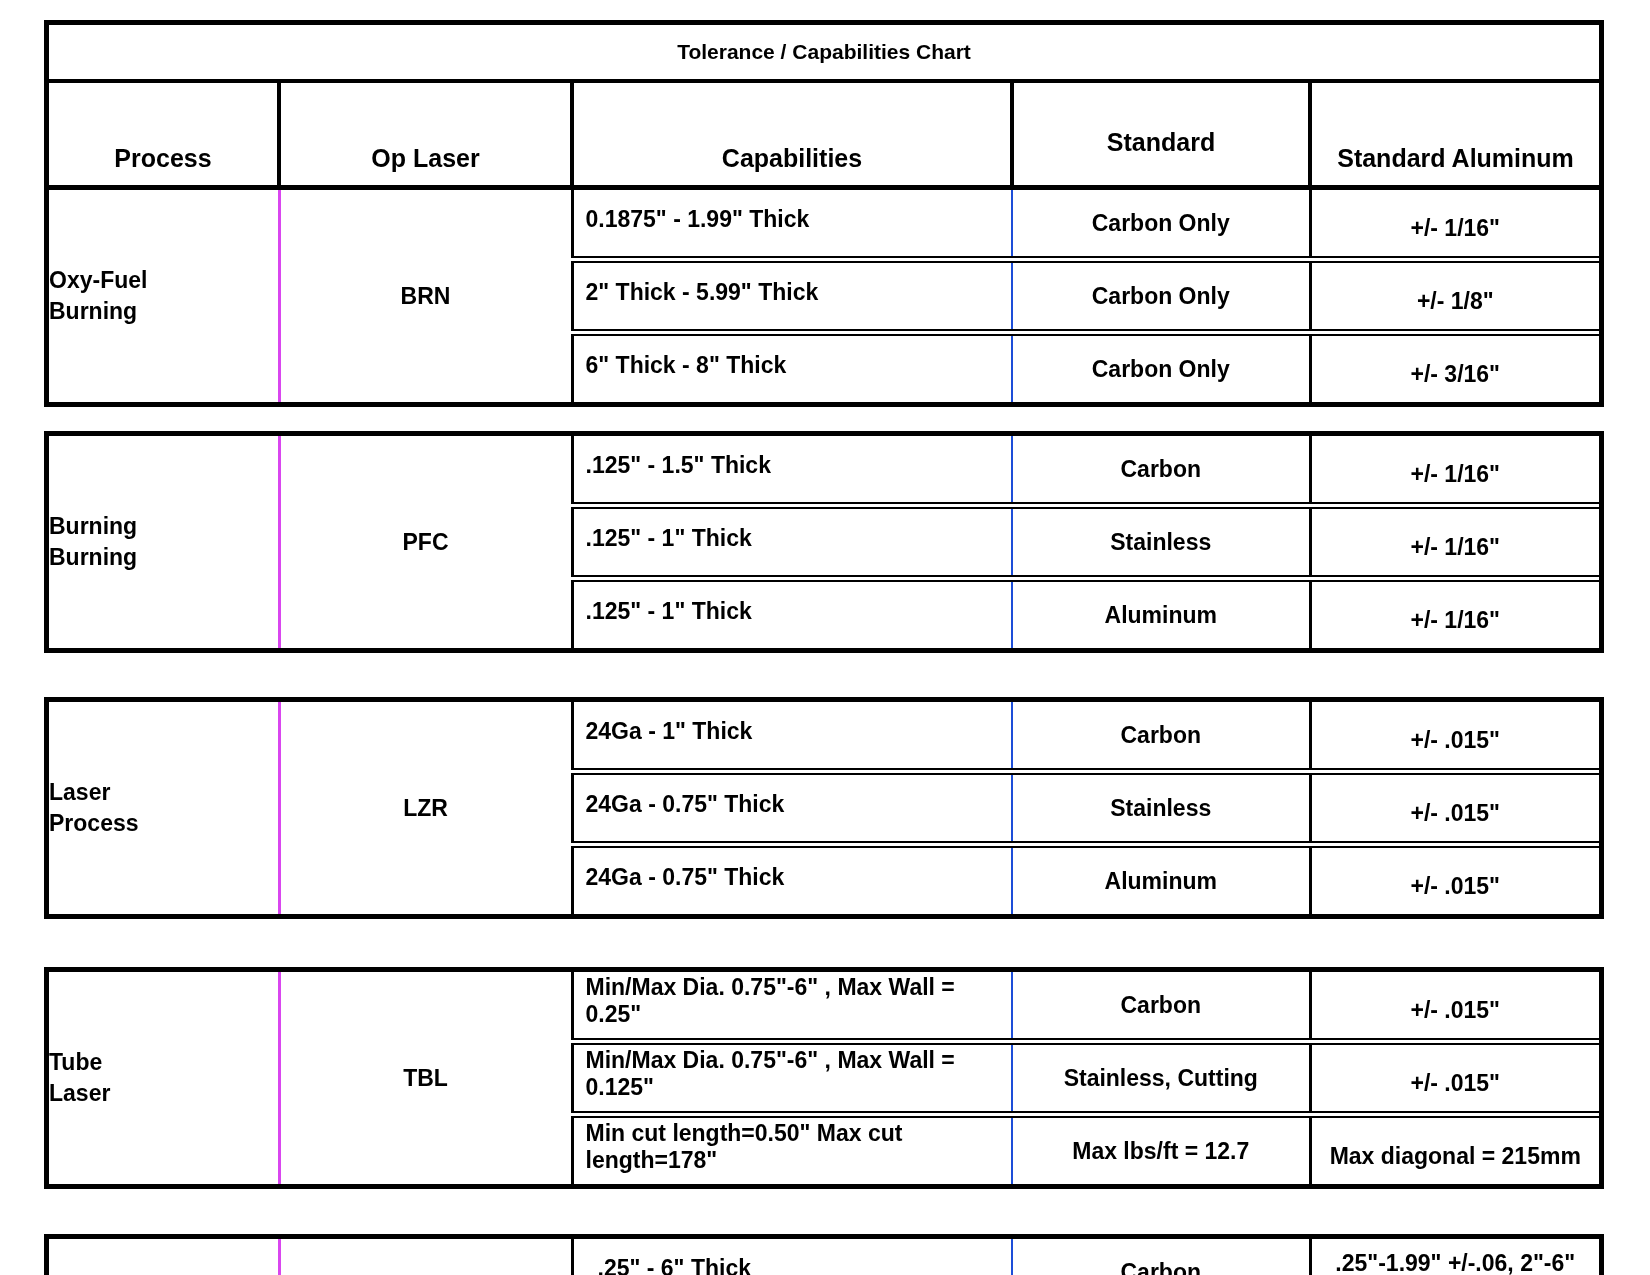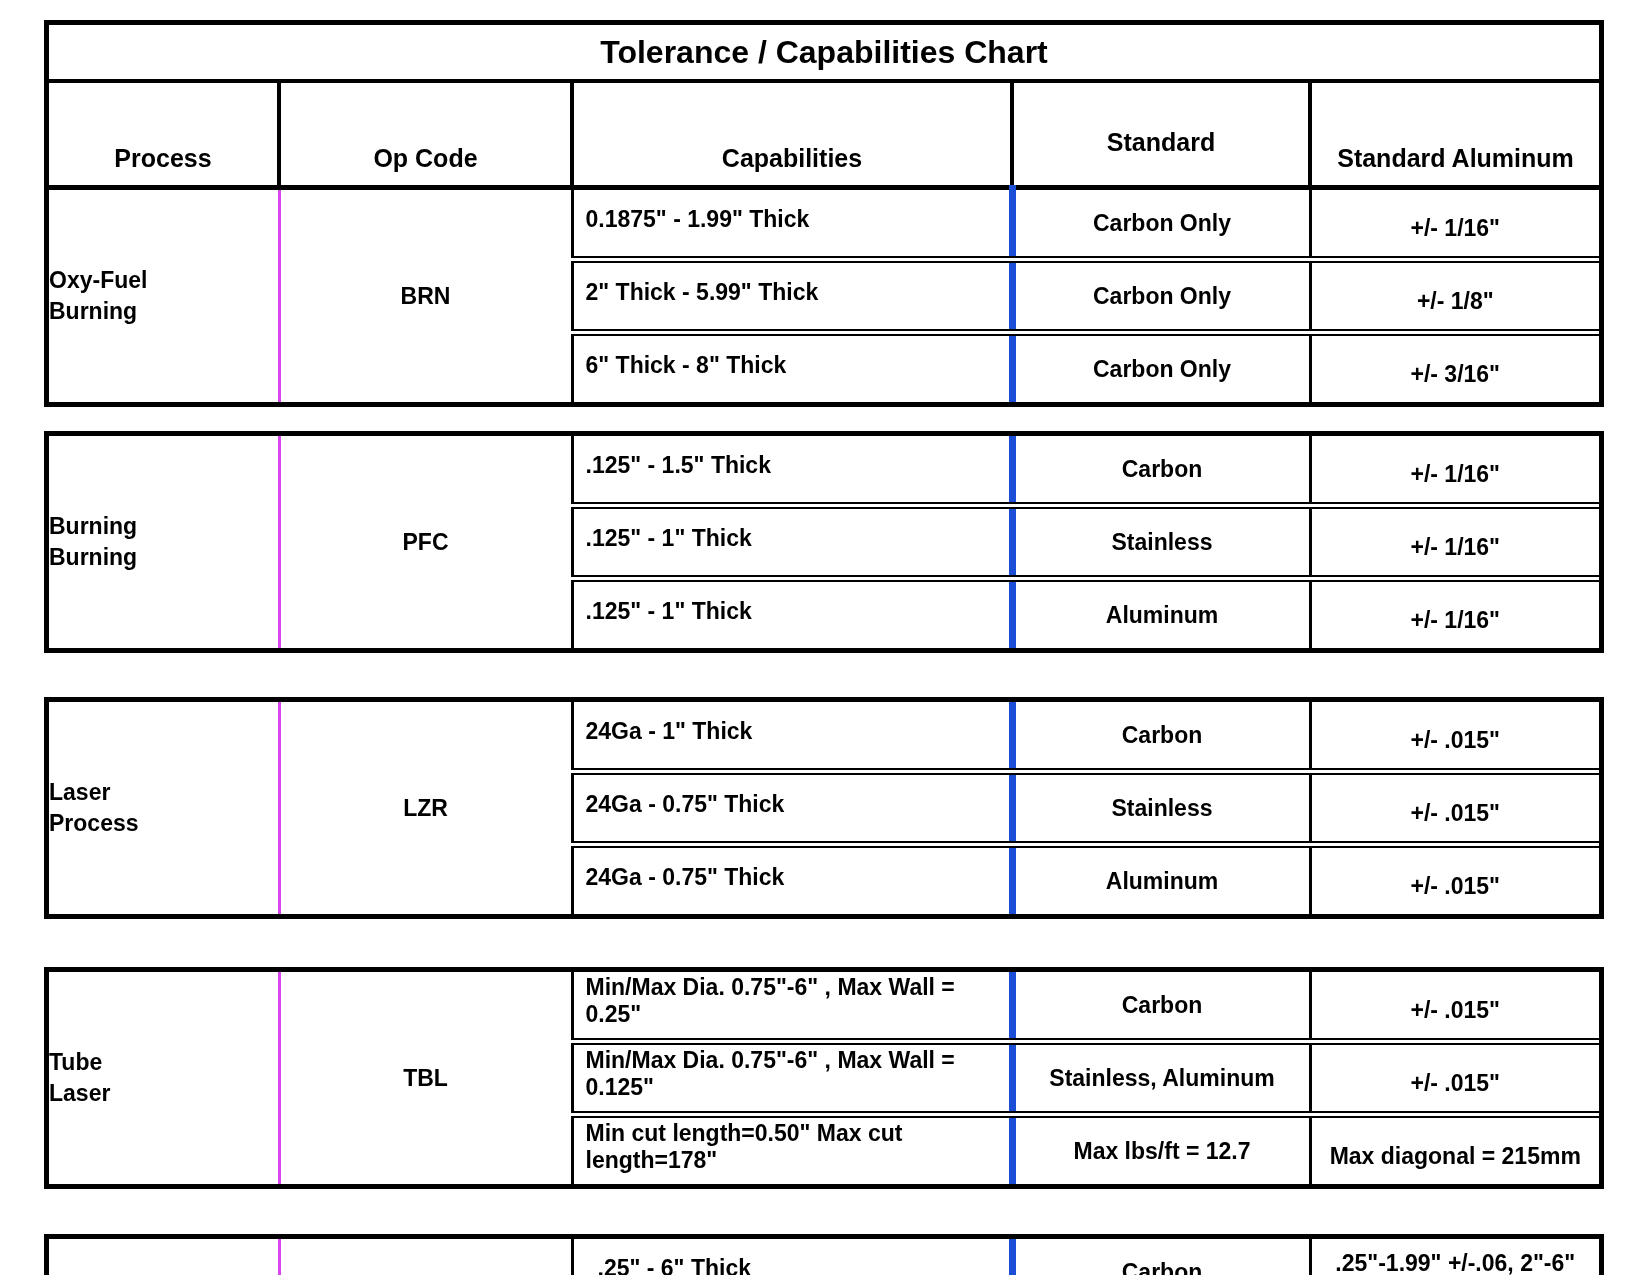--- a/index.html
+++ b/index.html
@@ -41,21 +41,21 @@
   col.c3 { width: 440px; }
   col.c4 { width: 298px; }
   col.c5 { width: auto;  }
 
   td, th { padding: 0; }
 
   .title-cell {
     height: 54px;
     text-align: center;
     vertical-align: middle;
-    font-size: 32px;
+    font-size: 21px;
     border-bottom: 4px solid #000000;
   }
   th.hdr {
     height: 74px;
     font-size: 25px;
     text-align: center;
     vertical-align: bottom;
     padding-bottom: 12px;
     border-bottom: 5px solid #000000;
     border-left: 4px solid #000000;
@@ -81,21 +81,21 @@
   .opcode-cell .op-main { display: block; }
 
   .cap-cell {
     border-left: 3px solid #000000;
     text-align: left;
     vertical-align: middle;
     padding-left: 12px;
     padding-bottom: 8px;
   }
   .mat-cell {
-    border-left: 7px solid #1d4ed8;
+    border-left: 2px solid #1d4ed8;
     text-align: center;
     vertical-align: middle;
   }
   .tol-cell {
     border-left: 3px solid #000000;
     text-align: center;
     vertical-align: middle;
     padding-top: 10px;
   }
   .sep { border-top: 7px double #000000; }
@@ -115,21 +115,21 @@
           <col class="c3">
           <col class="c4">
           <col class="c5">
         </colgroup>
       <tbody>
         <tr>
           <td colspan="5" class="title-cell">Tolerance / Capabilities Chart</td>
         </tr>
         <tr>
           <th class="hdr first">Process</th>
-          <th class="hdr">Op Code</th>
+          <th class="hdr">Op Laser</th>
           <th class="hdr">Capabilities</th>
           <th class="hdr hi">Standard</th>
           <th class="hdr">Standard Aluminum</th>
         </tr>
         <tr>
           <td class="body process-cell" rowspan="3">
             <span class="pline">Oxy-Fuel</span>
             <span class="pline">Burning</span>
           </td>
           <td class="body opcode-cell" rowspan="3">
@@ -242,21 +242,21 @@
           </td>
           <td class="body opcode-cell" rowspan="3">
             <span class="op-main">TBL</span>
           </td>
           <td class="body cap-cell small">Min/Max Dia. 0.75"-6" , Max Wall = 0.25"</td>
           <td class="body mat-cell">Carbon</td>
           <td class="body tol-cell">+/- .015"</td>
         </tr>
         <tr>
           <td class="body cap-cell sep small">Min/Max Dia. 0.75"-6" , Max Wall = 0.125"</td>
-          <td class="body mat-cell sep">Stainless, Aluminum</td>
+          <td class="body mat-cell sep">Stainless, Cutting</td>
           <td class="body tol-cell sep">+/- .015"</td>
         </tr>
         <tr>
           <td class="body cap-cell sep small">Min cut length=0.50" Max cut length=178"</td>
           <td class="body mat-cell sep small">Max lbs/ft = 12.7</td>
           <td class="body tol-cell sep small">Max diagonal = 215mm</td>
         </tr>
       </tbody>
     </table>
   </div>

